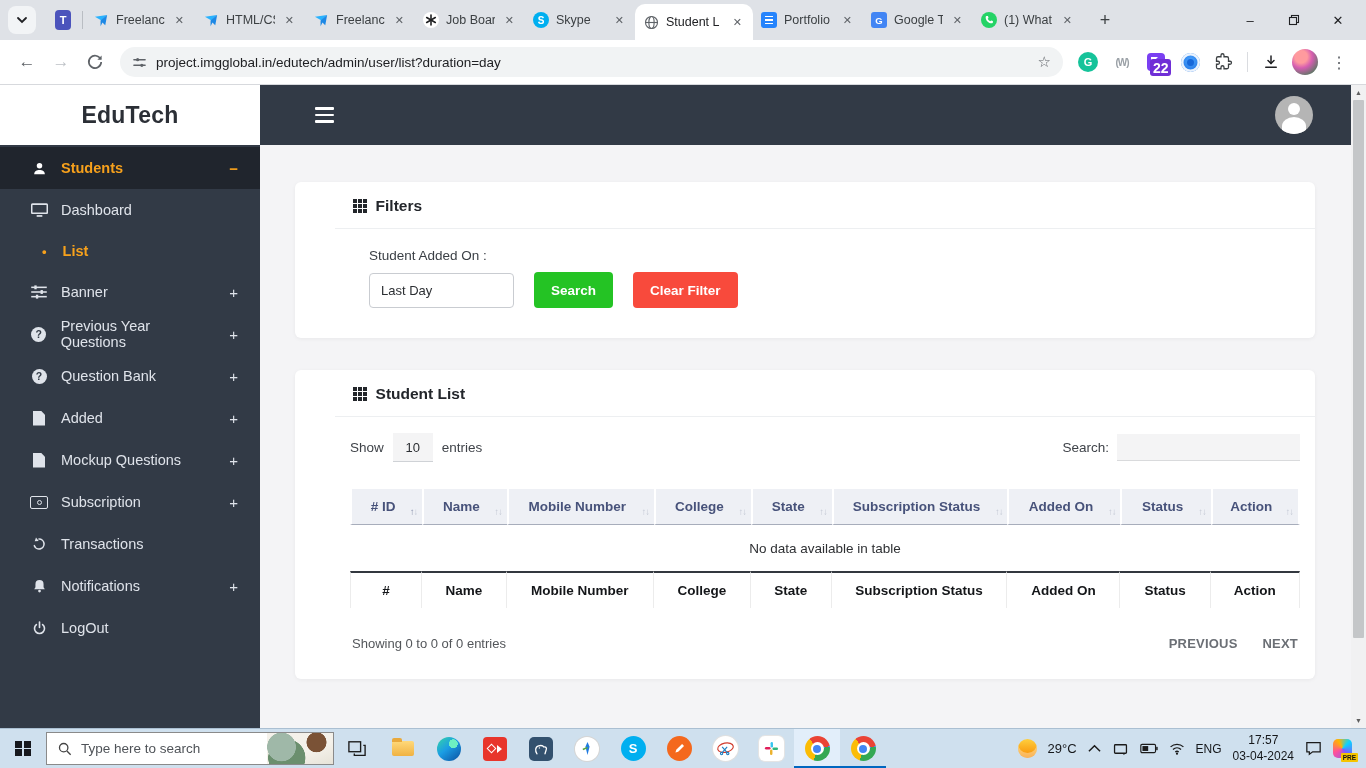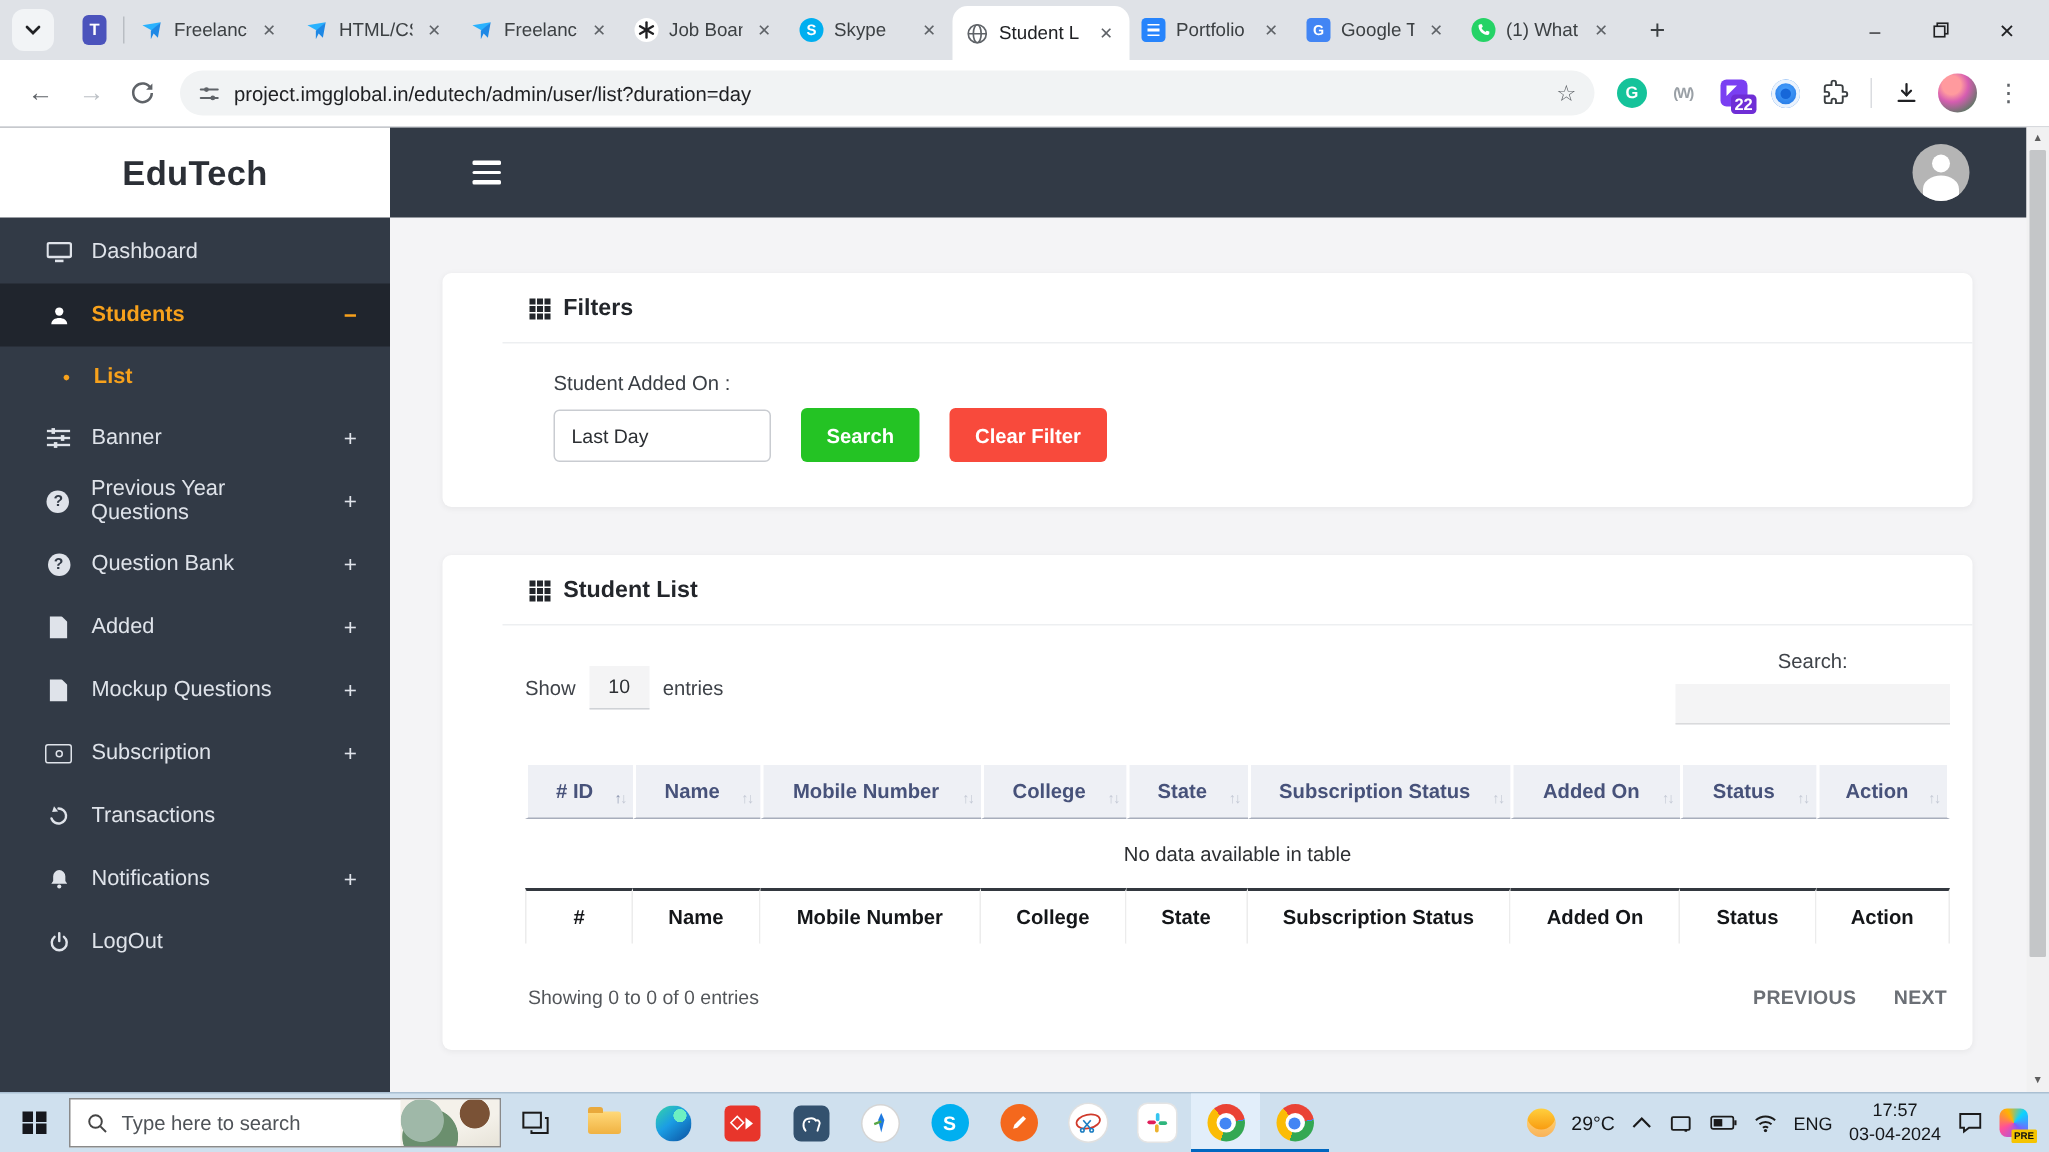--- a/index.html
+++ b/index.html
@@ -32,21 +32,21 @@
   .navbtn { width:30px; height:30px; display:flex; align-items:center; justify-content:center; font-size:17px; color:#5f6368; }
   .navbtn.disabled { color:#bdc1c6; }
   .omnibox { flex:1; height:30px; background:#f1f3f4; border-radius:15px; display:flex; align-items:center; padding:0 12px; margin:0 6px; gap:9px; }
   .omnibox .url { font-size:13.5px; color:#202124; flex:1; }
   .omnibox .star { font-size:15px; color:#5f6368; }
   .extbtn { width:30px; height:30px; display:flex; align-items:center; justify-content:center; position:relative; }
   .gram { width:20px; height:20px; border-radius:50%; background:#15c39a; color:#fff; font-size:11px; font-weight:bold; display:flex; align-items:center; justify-content:center; }
   .wext { font-size:10px; color:#9aa0a6; font-weight:bold; letter-spacing:-1px; }
   .pext { width:18px; height:18px; border-radius:4px; background:#7a3ff2; position:relative; }
   .pext::before { content:""; position:absolute; left:4px; top:4px; border-left:7px solid #fff; border-bottom:7px solid transparent; }
-  .pbadge { position:absolute; right:0px; bottom:1px; background:#6f2ed6; color:#fff; font-size:11px; font-weight:bold; padding:0.5px 2.5px; border-radius:3px;text-align:right; }
+  .pbadge { position:absolute; right:0px; bottom:1px; background:#6f2ed6; color:#fff; font-size:14px; font-weight:bold; padding:0.5px 2.5px; border-radius:3px;text-align:right; }
   .bext { width:19px; height:19px; border-radius:50%; background:radial-gradient(circle at 50% 40%, #4aa3ff, #1667d9); box-shadow:inset 0 0 0 2.5px rgba(255,255,255,.9); }
   .bext::after { content:""; display:block; width:7px; height:7px; margin:6px auto; border-radius:50%; background:#1667d9; }
   .tooldiv { width:1px; height:20px; background:#dadce0; margin:0 4px; }
   .avatar-sm { width:26px; height:26px; border-radius:50%; background:radial-gradient(circle at 35% 30%, #ff9a9e 0 25%, #d65db1 45%, #4a7c59 85%); }
   .dots { font-size:16px; color:#5f6368; }
 
   
   .app { height:643px; display:flex; background:#f4f4f6; position:relative; }
 
   
@@ -87,21 +87,21 @@
   .f-row { display:flex; align-items:center; gap:20px; }
   .f-input { width:145px; height:35px; border:1px solid #c9ccd1; border-radius:4px; padding:0 11px; font-size:13px; color:#2c2f33; font-family:inherit; outline:none; background:#fff; }
   .btn { height:36px; border:none; border-radius:4px; color:#fff; font-weight:bold; font-size:13.5px; padding:0 17px; font-family:inherit; }
   .btn.green { background:#24c324; }
   .btn.red { background:#f84a3c; }
 
   .list-body { padding:16px 15px 28px; }
   .dt-controls { display:flex; align-items:center; margin-bottom:27px; font-size:13.5px; color:#3f4349; }
   .dt-len { display:flex; align-items:center; gap:9px; }
   .dt-select { width:40px; height:29px; background:#f4f4f5; border:none; border-bottom:1px solid #cfd2d6; display:flex; align-items:center; justify-content:center; font-size:13px; color:#2c2f33; }
-  .dt-search { margin-left:auto; display:flex; align-items:center; gap:8px;flex-direction:column; }
+  .dt-search { margin-left:auto; display:flex; align-items:center; gap:8px; }
   .dt-search input { width:183px; height:27px; background:#f4f4f5; border:none; border-bottom:1px solid #d9dadc; outline:none; font-family:inherit; padding:0 8px; font-size:13px; }
 
   table.dt { width:100%; border-collapse:separate; border-spacing:0; table-layout:fixed; }
   table.dt thead th { background:#eef0f5; color:#47527a; font-size:13.5px; font-weight:bold; padding:10px 16px 10px 8px; text-align:center; border-left:2px solid #fff; border-bottom:1px solid #a7adbb; position:relative; }
   table.dt thead th:last-child { border-right:2px solid #fff; }
   .sorts { position:absolute; right:5px; bottom:7px; font-size:9.5px; color:#c3c8d4; letter-spacing:-1px; }
   .sorts .on { color:#8891ab; }
   table.dt td.empty { text-align:center; font-size:13.5px; color:#2e3033; padding:16px 8px 15px; background:#fff; }
   table.dt tfoot th { background:#fff; color:#141619; font-size:13.5px; font-weight:bold; text-align:center; padding:10px 8px; border-top:2px solid #33383f; border-right:1px solid #ececec; }
   table.dt tfoot th:first-child { border-left:1px solid #ececec; }
@@ -327,39 +327,39 @@
       <span class="dots">⋮</span>
     </div>
 </div>
 
 <div class="app">
 
   <aside class="sidebar">
     <div class="sb-brand">EduTech</div>
     <nav class="sb-menu">
 
+      <div class="sb-item active">
+        <span class="sb-ic">
+            <svg width="15" height="15" viewBox="0 0 24 24" fill="currentColor">
+              <circle cx="12" cy="7.5" r="4.4"></circle>
+              <path d="M3.5 21c0-4.4 4-6.6 8.5-6.6s8.5 2.2 8.5 6.6z"></path>
+            </svg>
+          </span>
+        <span>Students</span>
+        <span class="sb-toggle">−</span>
+      </div>
+
       <div class="sb-item">
         <span class="sb-ic">
             <svg width="17" height="15" viewBox="0 0 24 20" fill="currentColor">
               <rect x="1" y="1" width="22" height="13" rx="1.5" fill="none" stroke="currentColor" stroke-width="2.2"></rect>
               <rect x="8" y="16.5" width="8" height="2.4"></rect>
             </svg>
           </span>
         <span>Dashboard</span>
-      </div>
-
-      <div class="sb-item active">
-        <span class="sb-ic">
-            <svg width="15" height="15" viewBox="0 0 24 24" fill="currentColor">
-              <circle cx="12" cy="7.5" r="4.4"></circle>
-              <path d="M3.5 21c0-4.4 4-6.6 8.5-6.6s8.5 2.2 8.5 6.6z"></path>
-            </svg>
-          </span>
-        <span>Students</span>
-        <span class="sb-toggle">−</span>
       </div>
 
       <div class="sb-sub">
         <span class="bullet">•</span>
         <span>List</span>
       </div>
 
       <div class="sb-item">
         <span class="sb-ic">
             <svg width="16" height="14" viewBox="0 0 20 18" fill="currentColor">

